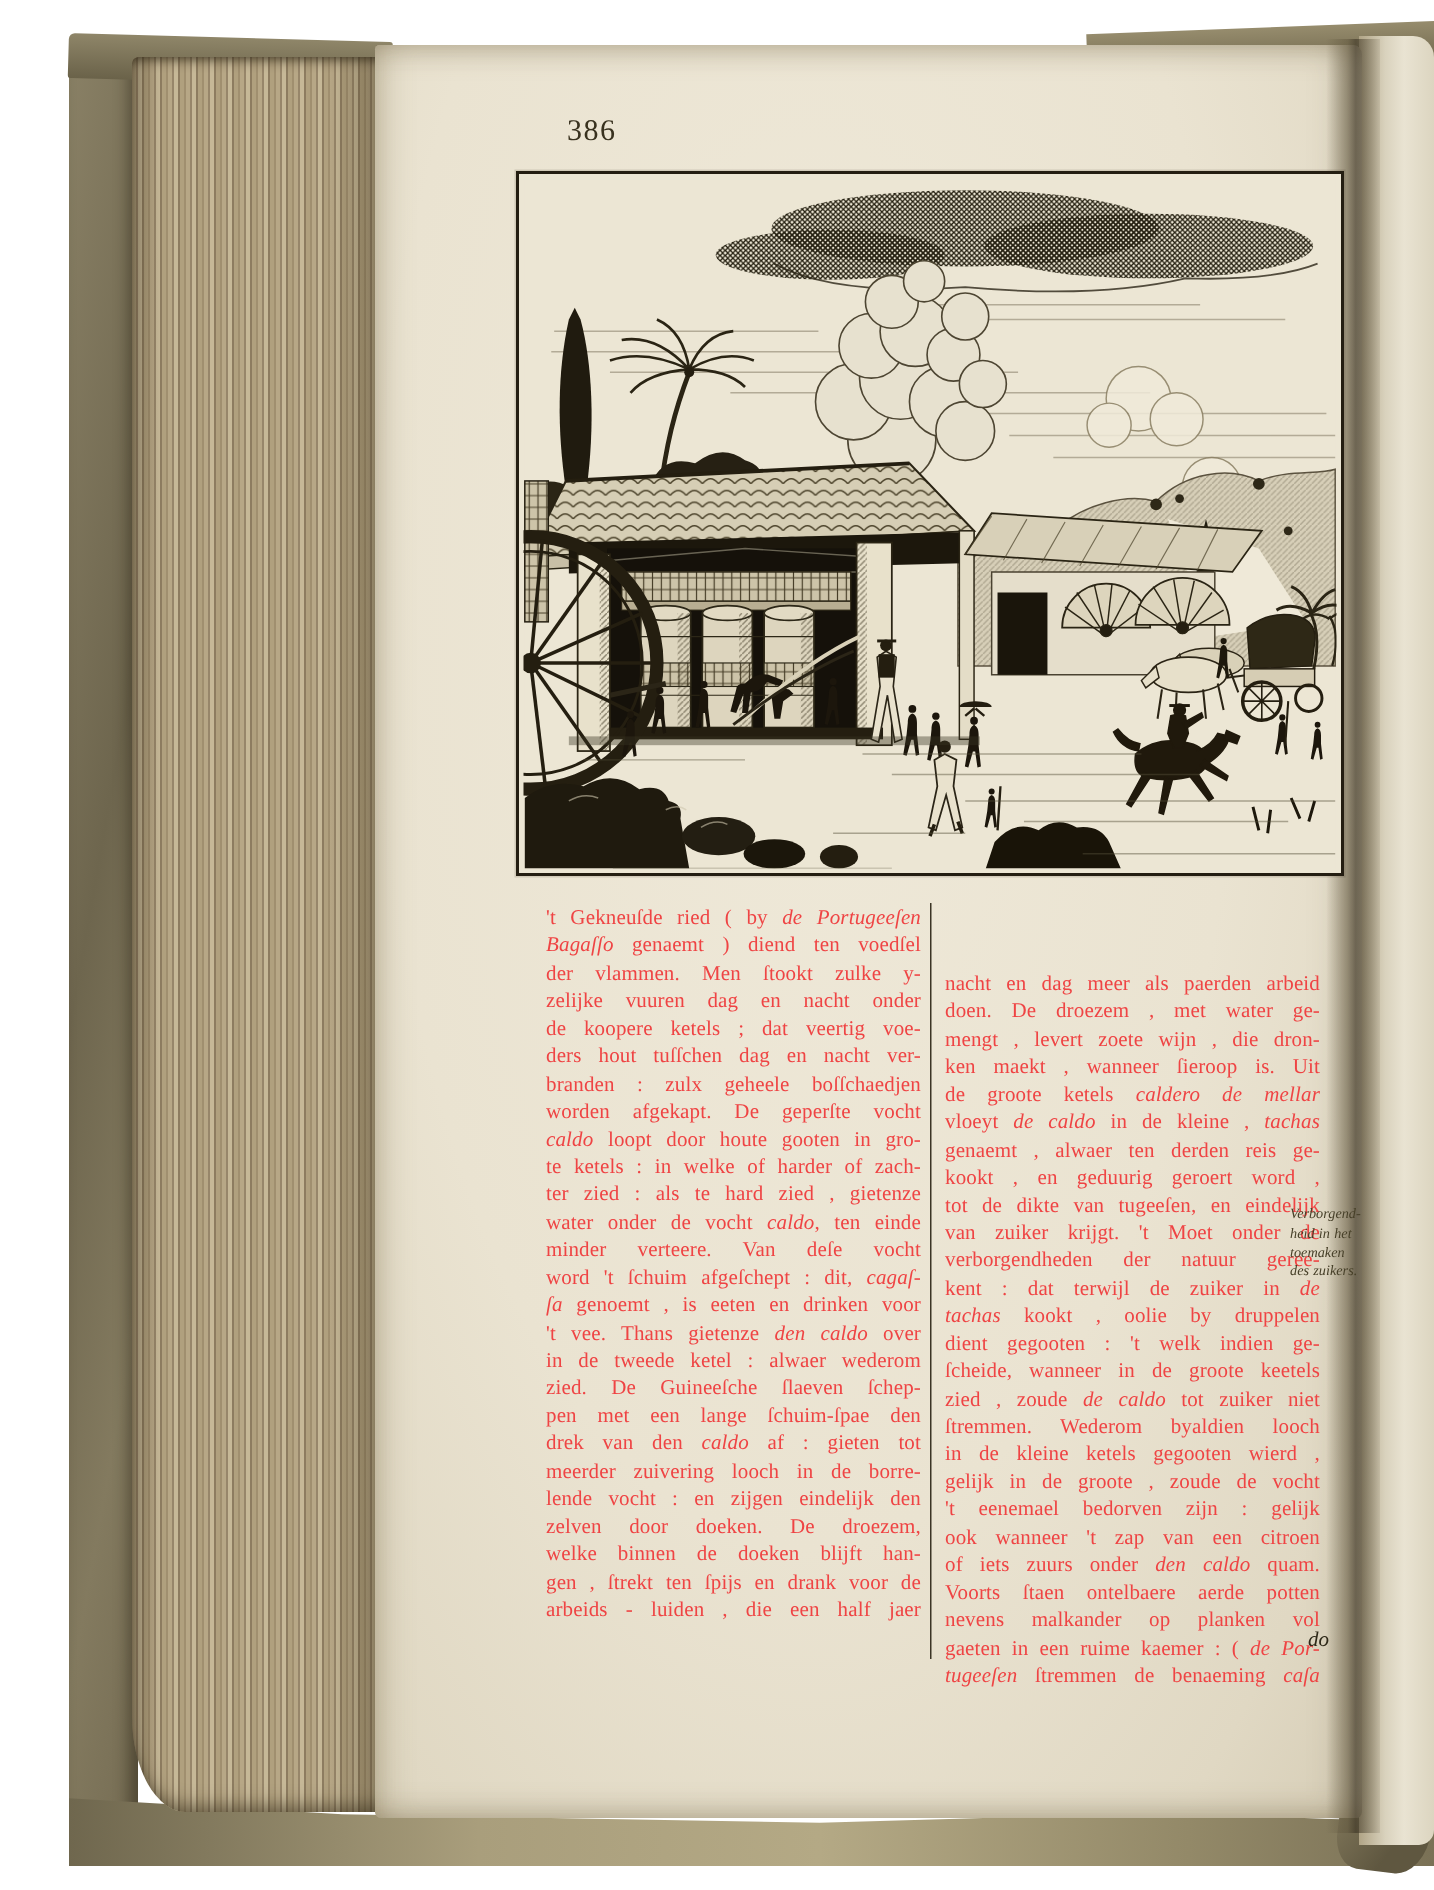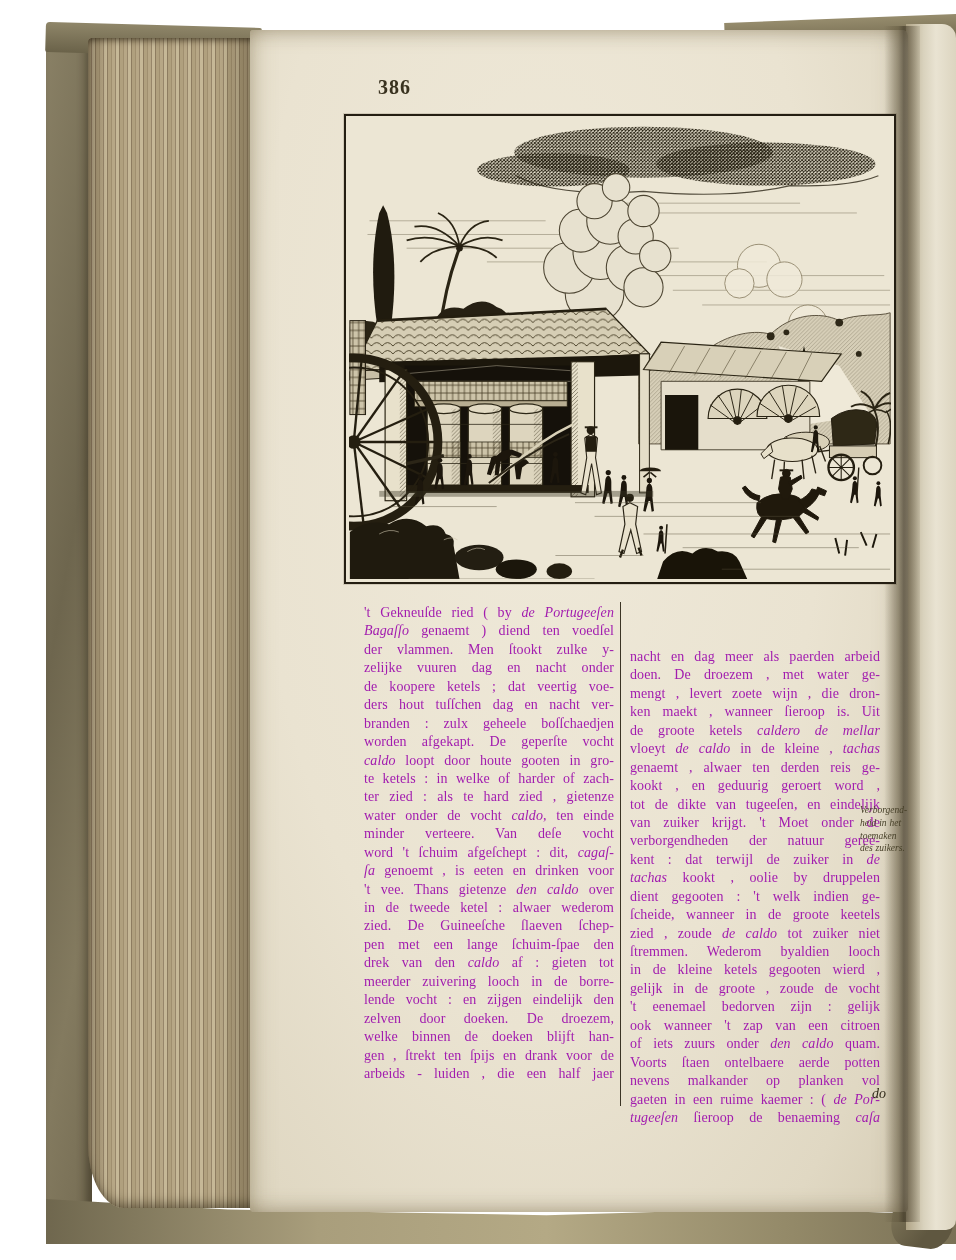--- a/index.html
+++ b/index.html
@@ -36,33 +36,33 @@
                inset 0 -14px 20px -12px rgba(120,105,70,.4),
                inset 20px 0 22px -16px rgba(120,105,70,.35);}
   .facing{left:906px;top:24px;width:50px;height:1206px;z-index:3;
     background:linear-gradient(90deg,#b0a486 0%,#d9d2bd 35%,#e9e3d2 60%,#dcd5c0 100%);
     border-radius:0 14px 10px 0;}
   .gutter{left:884px;top:26px;width:36px;height:1196px;z-index:4;pointer-events:none;
     background:linear-gradient(90deg,rgba(120,108,80,0) 0%,rgba(95,85,60,.5) 40%,rgba(58,50,34,.6) 55%,rgba(140,130,104,.2) 100%);}
 
   
   .content{z-index:5;}
-  .page-number{left:378px;top:76px;width:60px;font-size:20px;color:#39321f;letter-spacing:1px;font-weight:bold;}
+  .page-number{left:378px;top:76px;width:60px;font-size:20px;color:#39321f;letter-spacing:1px;}
   .running-title{left:498px;top:74px;width:266px;text-align:center;font-size:21px;color:#39321f;
     font-variant:small-caps;letter-spacing:.30em;}
   .plate{left:344px;top:114px;width:552px;height:470px;border:2px solid #241e12;padding:3px;background:#ece6d4;
     box-shadow:0 0 0 1px rgba(60,50,30,.15);}
   .plate svg{position:static;display:block;width:100%;height:100%;}
 
   .col{width:250px;}
   .col-left{left:364px;top:604px;}
   .col-right{left:630px;top:604px;margin-top:44px;}
   .divider{left:620px;top:602px;width:1px;height:504px;background:#3b3425;}
   .tline{position:static;display:block;height:18.45px;overflow:hidden;
-    font-size:14px;line-height:18.45px;color:#a21caf;
+    font-size:14px;line-height:18.45px;color:#ef4444;
     text-align:justify;text-align-last:justify;letter-spacing:.1px;word-spacing:.5px;}
   .tline span{position:static;}
   .it{font-style:italic;}
   .catchword{left:630px;top:1086px;width:246px;text-align:right;font-style:italic;
     font-size:14px;color:#2e2818;padding-right:4px;}
   .margin-note{left:860px;top:768px;width:58px;margin-top:36px;}
   .margin-note .tline{font-size:9.5px;line-height:12.8px;height:12.8px;font-style:italic;
     text-align:left;text-align-last:left;color:#474029;letter-spacing:0;}
 </style>
 </head>
@@ -373,21 +373,21 @@
       <div class="tline"><span>zied , zoude </span><span class="it">de caldo</span><span> tot zuiker niet</span></div>
       <div class="tline"><span>ſtremmen. Wederom byaldien looch</span></div>
       <div class="tline"><span>in de kleine ketels gegooten wierd ,</span></div>
       <div class="tline"><span>gelijk in de groote , zoude de vocht</span></div>
       <div class="tline"><span>'t eenemael bedorven zijn : gelijk</span></div>
       <div class="tline"><span>ook wanneer 't zap van een citroen</span></div>
       <div class="tline"><span>of iets zuurs onder </span><span class="it">den caldo</span><span> quam.</span></div>
       <div class="tline"><span>Voorts ſtaen ontelbaere aerde potten</span></div>
       <div class="tline"><span>nevens malkander op planken vol</span></div>
       <div class="tline"><span>gaeten in een ruime kaemer : ( </span><span class="it">de Por-</span></div>
-      <div class="tline"><span class="it">tugeeſen</span><span> ſieroop de benaeming </span><span class="it">caſa</span></div>
+      <div class="tline"><span class="it">tugeeſen</span><span> ſtremmen de benaeming </span><span class="it">caſa</span></div>
     </div>
   <div class="content margin-note">
       <div class="tline"><span>Verborgend-</span></div>
       <div class="tline"><span>heid in het</span></div>
       <div class="tline"><span>toemaken</span></div>
       <div class="tline"><span>des zuikers.</span></div>
     </div>
   <div class="content catchword">
       <span class="it">do</span>
     </div>

